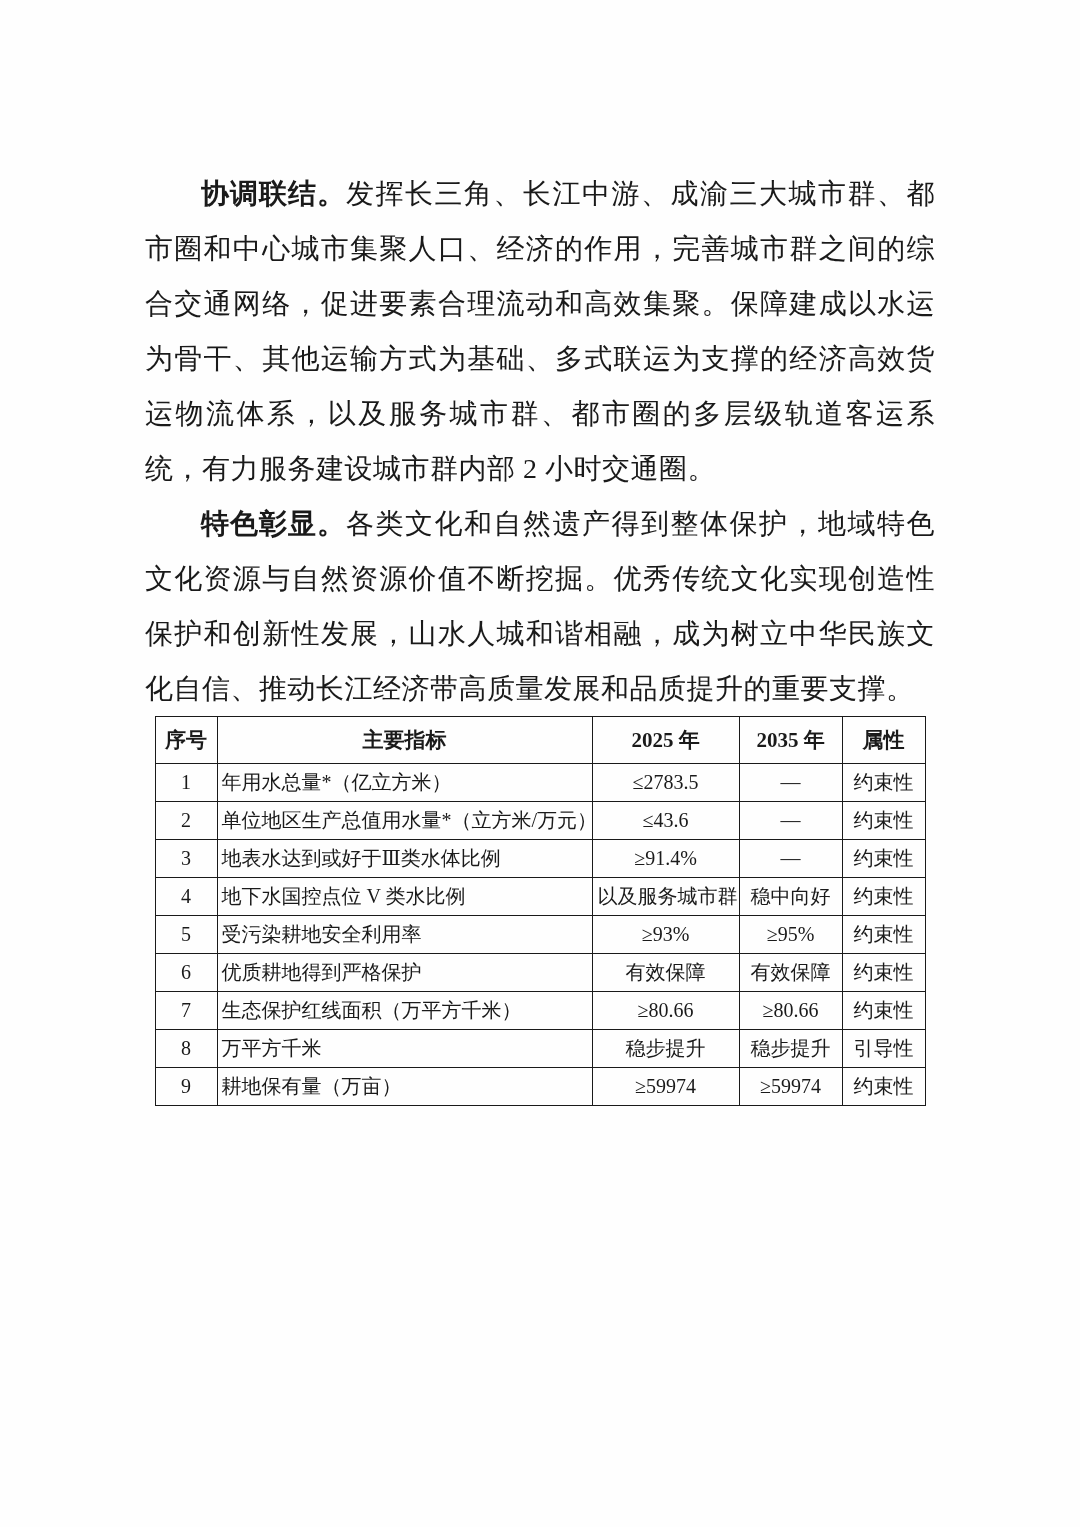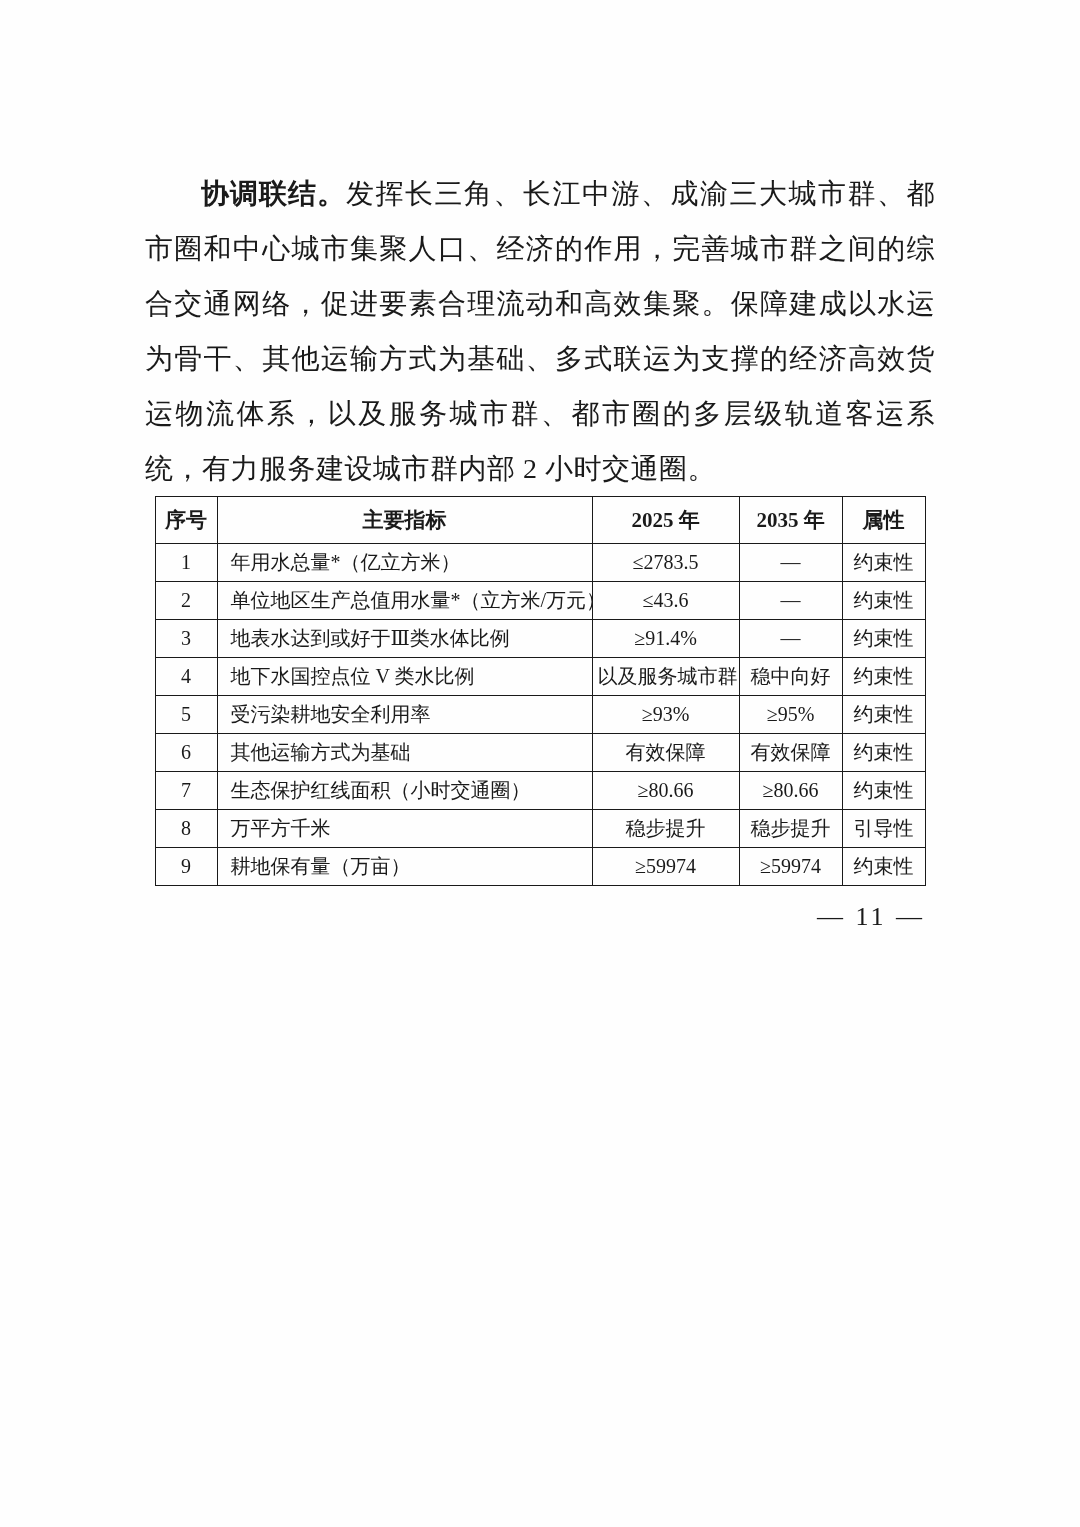--- a/index.html
+++ b/index.html
@@ -57,21 +57,21 @@
     padding:0 0;
   }
   table.indicators td{
     height:37px;
     font-size:20px;
     text-align:center;
     padding:0 5px;
   }
   table.indicators td.col1{
     text-align:left;
-    padding-left:13px;
+    padding-left:4px;
   }
   .col-no{width:62px;}
   .col-name{width:375px;}
   .col-2025{width:147px;}
   .col-2035{width:103px;}
   .col-attr{width:83px;}
   .page-number{
     width:770px;
     margin:16px auto 0 auto;
     text-align:right;
@@ -80,20 +80,21 @@
   }
 </style>
 </head>
 <body>
 
 <div class="page">
 
   <p class="para"><span class="lead">协调联结。</span><span>发挥长三角、长江中游、成渝三大城市群、都市圈和中心城市集聚人口、经济的作用，完善城市群之间的综合交通网络，促进要素合理流动和高效集聚。保障建成以水运为骨干、其他运输方式为基础、多式联运为支撑的经济高效货运物流体系，以及服务城市群、都市圈的多层级轨道客运系统，有力服务建设城市群内部 2 小时交通圈。</span></p>
 
 
+  <p class="para"><span class="lead">特色彰显。</span><span>各类文化和自然遗产得到整体保护，地域特色文化资源与自然资源价值不断挖掘。优秀传统文化实现创造性保护和创新性发展，山水人城和谐相融，成为树立中华民族文化自信、推动长江经济带高质量发展和品质提升的重要支撑。</span></p>
 
 
   <table class="indicators">
     <colgroup>
       <col class="col-no">
         <col class="col-name">
         <col class="col-2025">
         <col class="col-2035">
         <col class="col-attr">
     </colgroup>
@@ -137,28 +138,28 @@
         </tr>
         <tr>
           <td class="col0">5</td>
           <td class="col1">受污染耕地安全利用率</td>
           <td class="col2">≥93%</td>
           <td class="col3">≥95%</td>
           <td class="col4">约束性</td>
         </tr>
         <tr>
           <td class="col0">6</td>
-          <td class="col1">其他运输方式为基础</td>
+          <td class="col1">优质耕地得到严格保护</td>
           <td class="col2">有效保障</td>
           <td class="col3">有效保障</td>
           <td class="col4">约束性</td>
         </tr>
         <tr>
           <td class="col0">7</td>
-          <td class="col1">生态保护红线面积（小时交通圈）</td>
+          <td class="col1">生态保护红线面积（万平方千米）</td>
           <td class="col2">≥80.66</td>
           <td class="col3">≥80.66</td>
           <td class="col4">约束性</td>
         </tr>
         <tr>
           <td class="col0">8</td>
           <td class="col1">万平方千米</td>
           <td class="col2">稳步提升</td>
           <td class="col3">稳步提升</td>
           <td class="col4">引导性</td>
@@ -166,15 +167,14 @@
         <tr>
           <td class="col0">9</td>
           <td class="col1">耕地保有量（万亩）</td>
           <td class="col2">≥59974</td>
           <td class="col3">≥59974</td>
           <td class="col4">约束性</td>
         </tr>
       </tbody>
   </table>
 
-  <div class="page-number">— 11 —</div>
 
 </div>
 
 </body></html>

